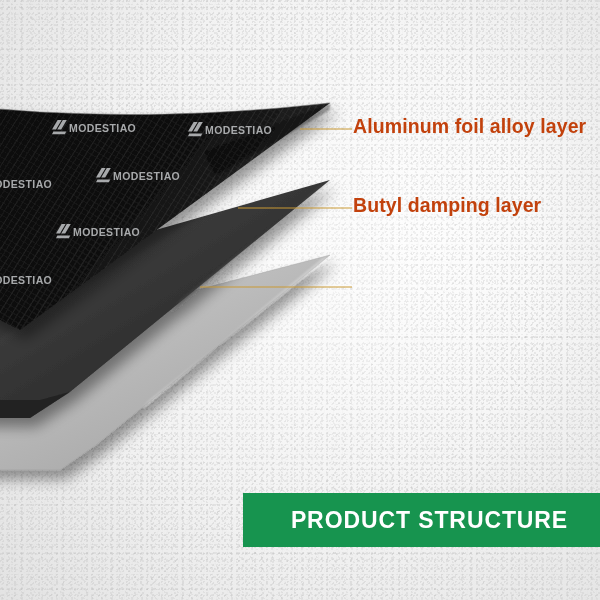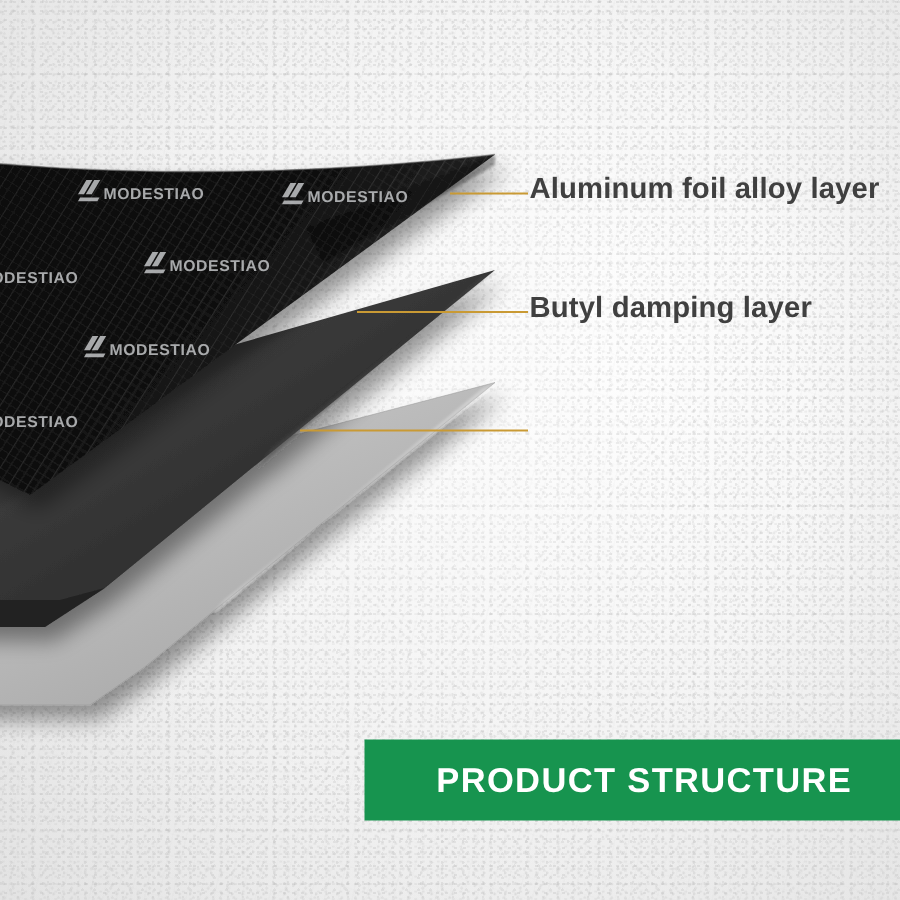--- a/index.html
+++ b/index.html
@@ -64,21 +64,21 @@
     position: absolute;
     inset: 0;
     width: 600px;
     height: 600px;
   }
 
   
   .label {
     position: absolute;
     left: 353px;
-    color: #404040;
+    color: #c2410c;
     font-size: 19.5px;
     font-weight: bold;
     letter-spacing: .1px;
     white-space: nowrap;
     line-height: 1;
   }
   #label-1 { top: 117px; }
   #label-2 { top: 196px; }
   #label-3 { top: 275px; }
 

